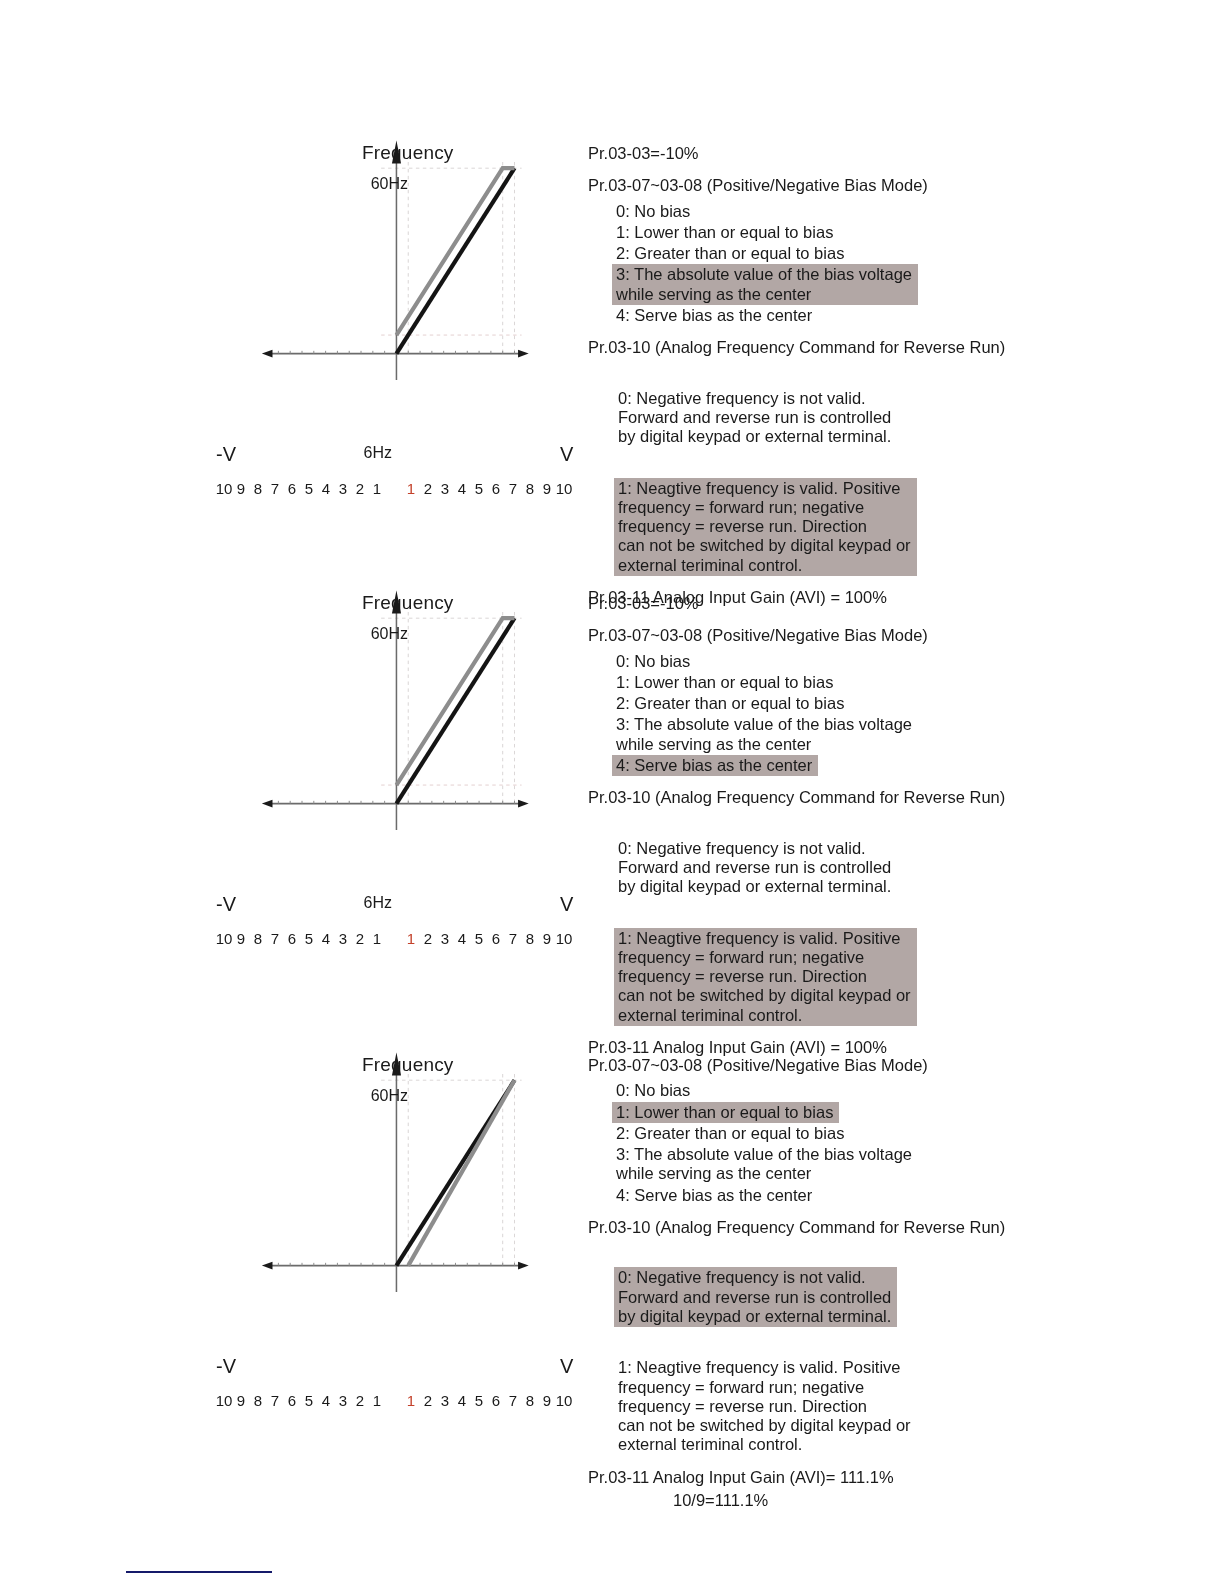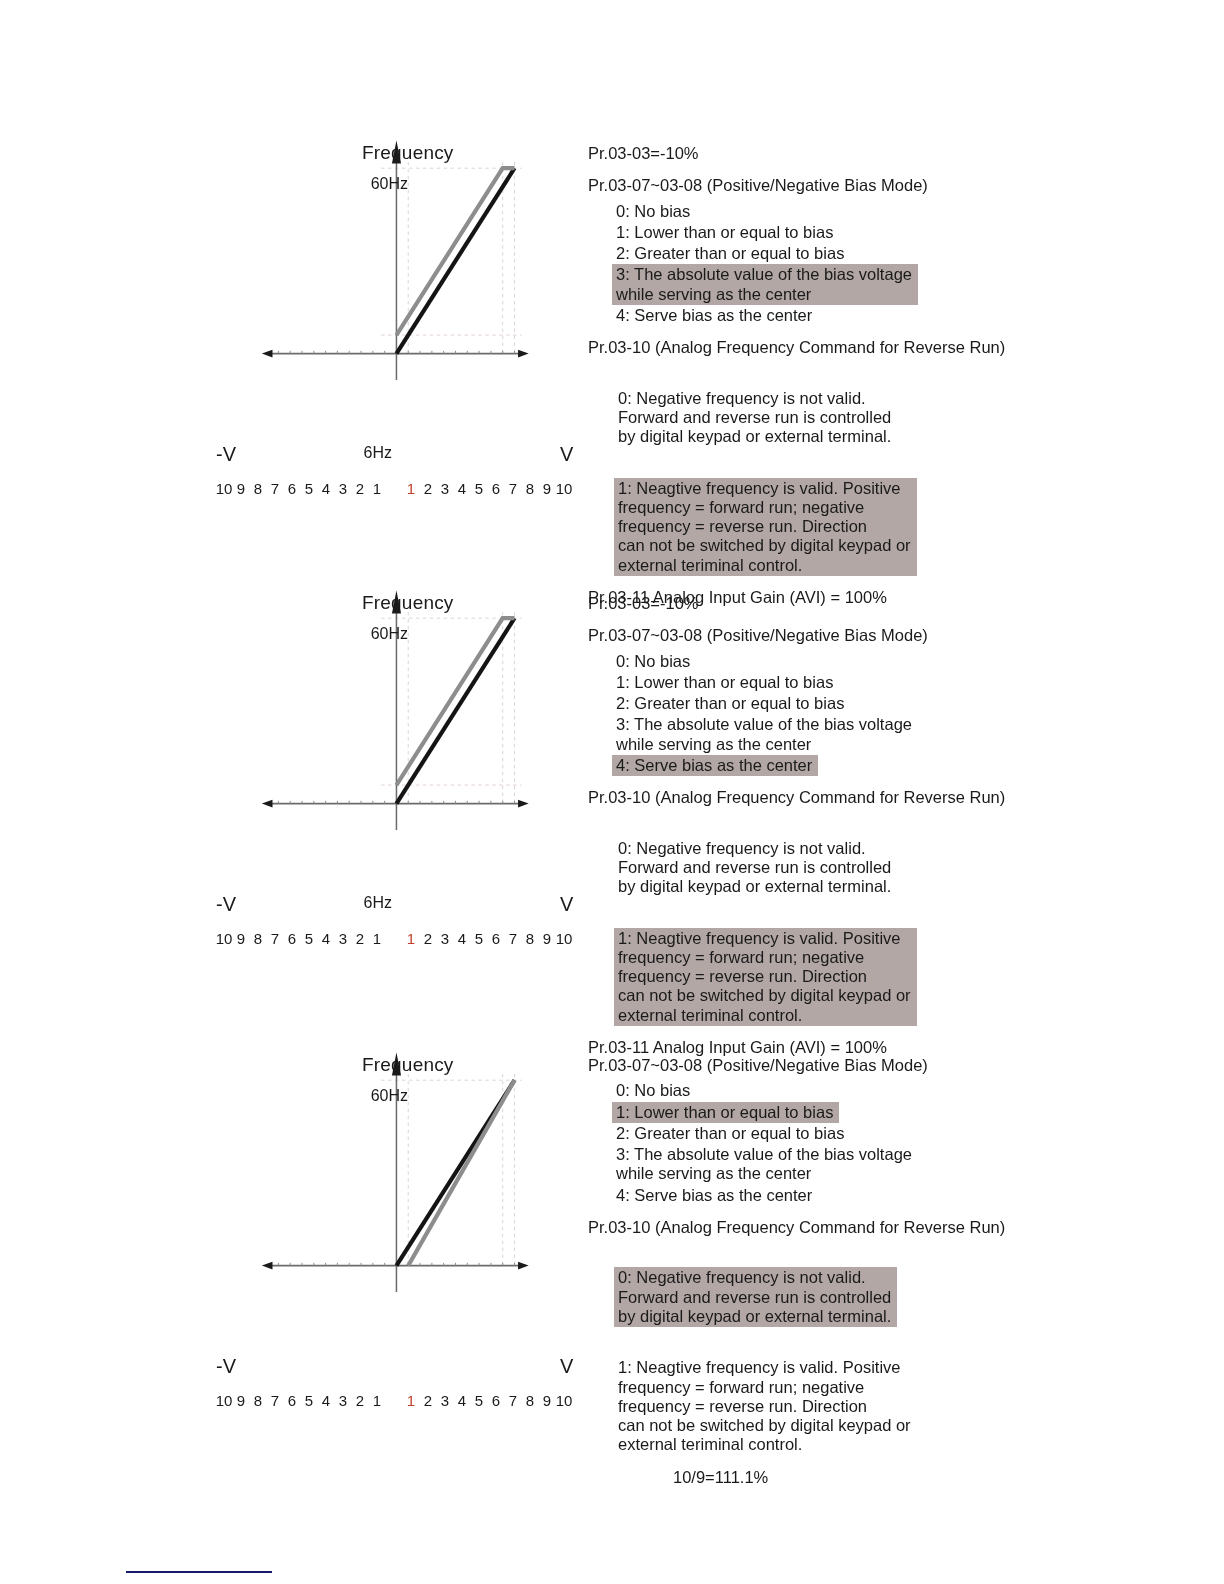--- a/index.html
+++ b/index.html
@@ -412,18 +412,19 @@
         <ul class="opt-list">
           <li class="opt indent-more hl">0: Negative frequency is not valid.
    Forward and reverse run is controlled
    by digital keypad or external terminal.</li>
           <li class="opt indent-more">1: Neagtive frequency is valid. Positive
    frequency = forward run; negative
    frequency = reverse run. Direction
    can not be switched by digital keypad or
    external teriminal control.</li>
         </ul>
+        <div class="gain">Pr.03-11 Analog Input Gain (AVI)= 111.1%</div>
         <div class="gain-note">10/9=111.1%</div>
       </div>
     </div>
 
   <div class="footer-rule"></div>
 </div>
 
 </body></html>

